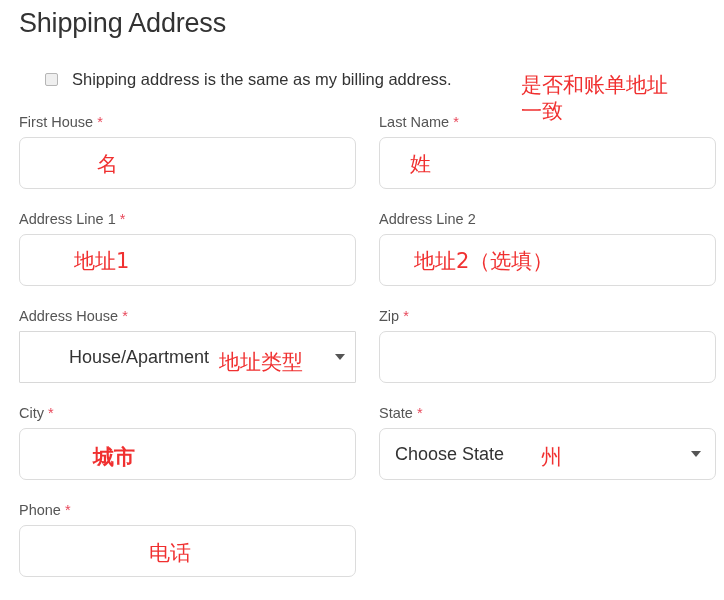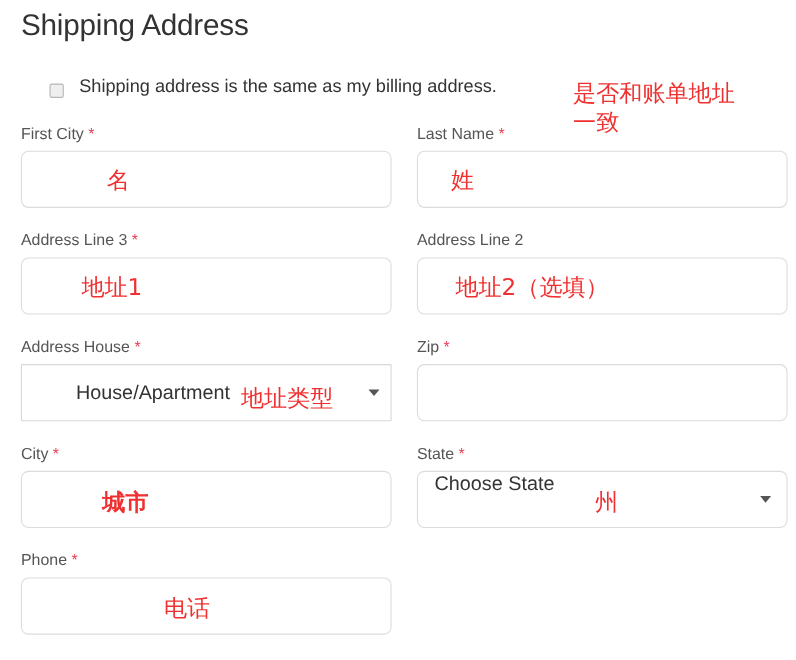--- a/index.html
+++ b/index.html
@@ -45,21 +45,21 @@
   .ann-type    { left: 219px; top: 350px; font-size: 21px; }
   .ann-city    { left: 93px;  top: 445px; font-size: 21px; font-weight: bold; }
   .ann-state   { left: 541px; top: 445px; font-size: 21px; }
   .ann-phone   { left: 149px; top: 541px; font-size: 21px; }
 
   
   .checkbox-row {
     position: absolute;
     left: 19px; top: 70px;
     display: flex;
-    align-items: flex-end;
+    align-items: center;
     padding-left: 26px;
   }
   .cb {
     width: 13px; height: 13px;
     border: 1px solid #b6b6b6;
     background: #efefef;
     border-radius: 2px;
     flex: none;
     display: inline-block;
   }
@@ -134,20 +134,21 @@
 
   
   .select-round {
     position: relative;
     width: 100%;
     height: 52px;
     border: 1px solid #dcdcdc;
     border-radius: 7px;
     background: #ffffff;
     display: flex;
+    align-items: center;
     padding: 0 28px 0 15px;
   }
   .select-round .sel-text {
     font-size: 18px;
     color: #333333;
     white-space: nowrap;
   }
   .select-round .caret {
     position: absolute;
     right: 14px; top: 50%;
@@ -170,33 +171,33 @@
   <div class="title">Shipping Address</div>
 
   <div class="checkbox-row">
     <span class="cb"></span>
     <span class="cb-label">Shipping address is the same as my billing address.</span>
   </div>
   <div class="ann ann-check">是否和账单地址
 一致</div>
 
   <div class="field col-left row1">
-    <div class="lbl"><span>First City</span> <span class="req">*</span></div>
+    <div class="lbl"><span>First House</span> <span class="req">*</span></div>
     <input class="input" type="text" value="" style="">
   </div>
   <div class="ann ann-fname">名</div>
 
   <div class="field col-right row1">
     <div class="lbl"><span>Last Name</span> <span class="req">*</span></div>
     <input class="input" type="text" value="" style="">
   </div>
   <div class="ann ann-lname">姓</div>
 
   <div class="field col-left row2">
-    <div class="lbl"><span>Address Line 3</span> <span class="req">*</span></div>
+    <div class="lbl"><span>Address Line 1</span> <span class="req">*</span></div>
     <input class="input" type="text" value="" style="">
   </div>
   <div class="ann ann-addr1">地址1</div>
 
   <div class="field col-right row2">
     <div class="lbl"><span>Address Line 2</span><span class="req"></span></div>
     <input class="input" type="text" value="" style="">
   </div>
   <div class="ann ann-addr2">地址2（选填）</div>
 

